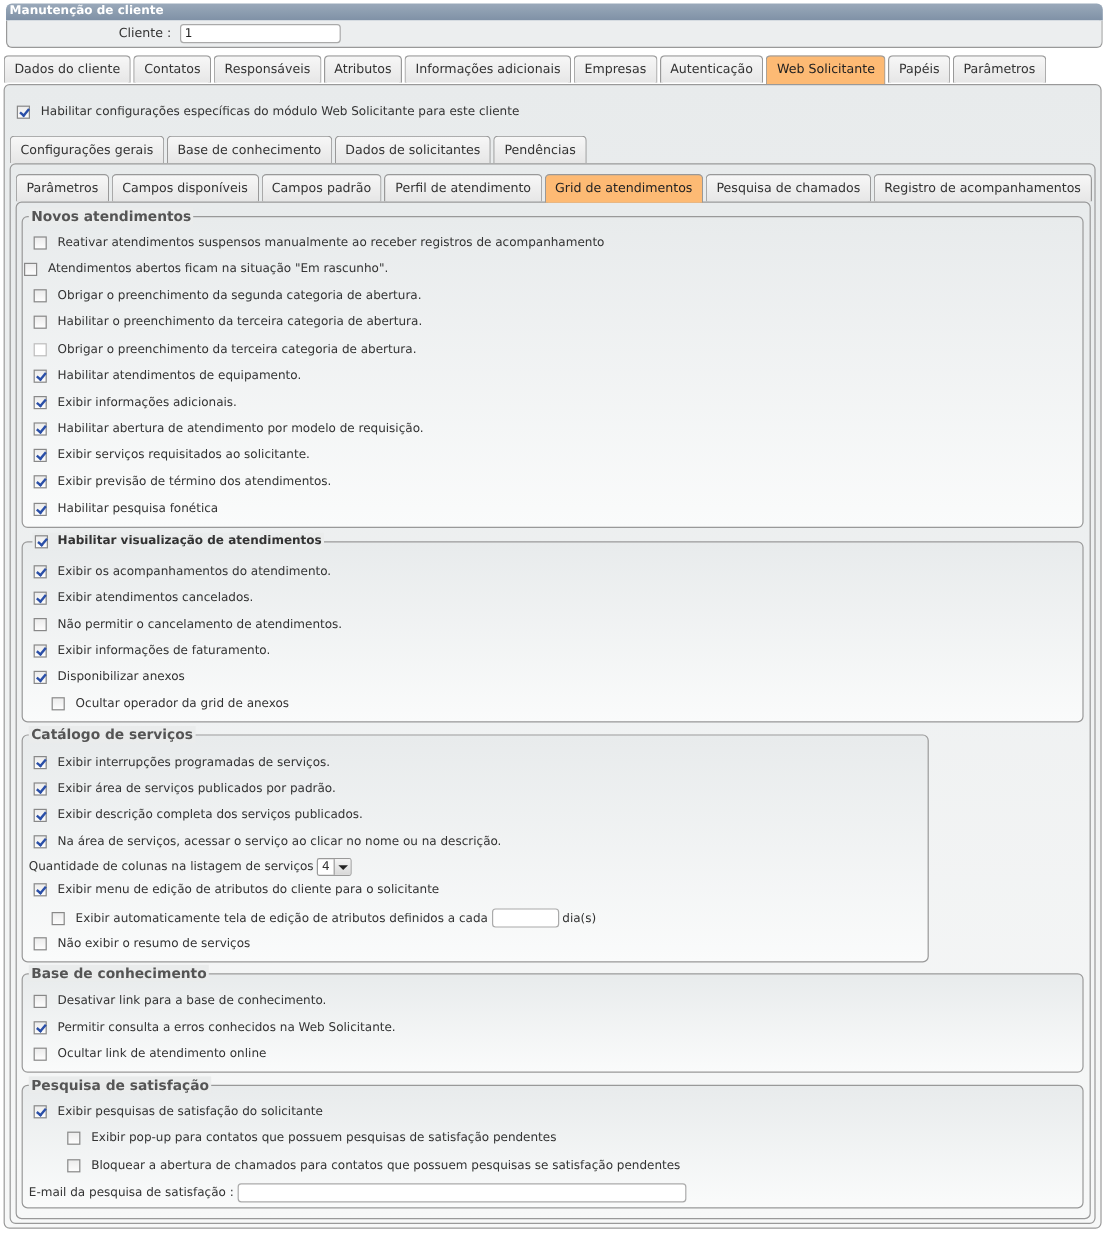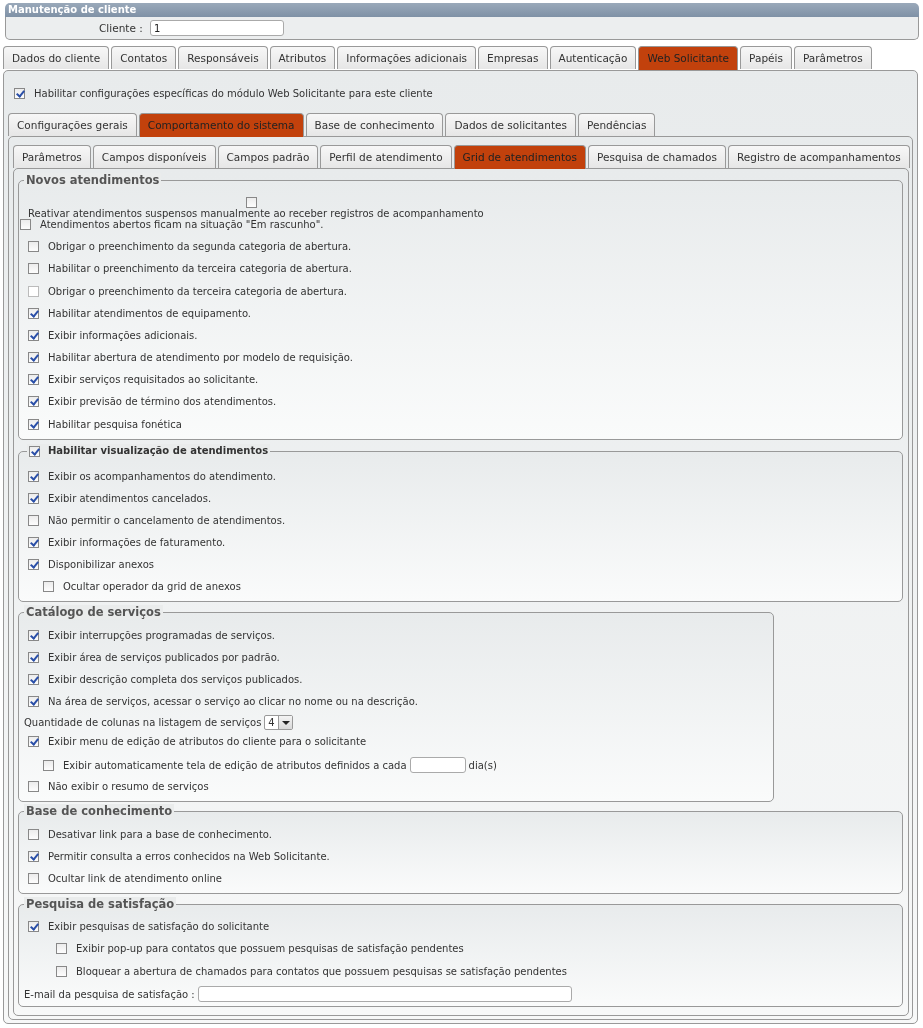--- a/index.html
+++ b/index.html
@@ -23,21 +23,21 @@
     font-family: "DejaVu Sans", sans-serif; font-size: 10px; padding-left: 3px; color:#222;
   }
 
   .tabbar { position: absolute; display: flex; align-items: flex-end; }
   .tab {
     height: 23px; border: 1px solid #999; border-bottom: none; border-radius: 4px 4px 0 0;
     background: linear-gradient(#f7f7f7, #e6e6e6);
     font-size: 10.5px; color: #333; line-height: 22px; padding: 0 8px; margin-right: 2px;
     white-space: nowrap; cursor: pointer;
   }
-  .tab.active { background: #c2410c; height: 24px; margin-bottom: -1px; position: relative; z-index: 2; color: #222; }
+  .tab.active { background: #fdba74; height: 24px; margin-bottom: -1px; position: relative; z-index: 2; color: #222; }
 
   .panel {
     position: absolute; border: 1px solid #999; border-radius: 5px;
     background: linear-gradient(#e8ebec, #f7f8f8);
   }
 
   .cb {
     display: inline-block; width: 11px; height: 11px; border: 1px solid #888;
     background: linear-gradient(#ececec, #fdfdfd); position: relative; vertical-align: middle; cursor: pointer;
   }
@@ -93,42 +93,41 @@
 
 <div class="panel" style="left:3px; top:70px; width:915px; height:954px;"></div>
 
 <div class="row" style="left:14px; top:88px;">
   <span class="cb checked"></span>
   <span>Habilitar configurações específicas do módulo Web Solicitante para este cliente</span>
 </div>
 
 <div class="tabbar" style="left:8px; top:113px;">
   <div class="tab">Configurações gerais</div>
-  <div class="tab active">Comportamento do sistema</div>
   <div class="tab">Base de conhecimento</div>
   <div class="tab">Dados de solicitantes</div>
   <div class="tab">Pendências</div>
 </div>
 <div class="panel" style="left:8px; top:136px; width:905px; height:884px;"></div>
 
 <div class="tabbar" style="left:13px; top:145px;">
   <div class="tab">Parâmetros</div>
   <div class="tab">Campos disponíveis</div>
   <div class="tab">Campos padrão</div>
   <div class="tab">Perfil de atendimento</div>
   <div class="tab active">Grid de atendimentos</div>
   <div class="tab">Pesquisa de chamados</div>
   <div class="tab">Registro de acompanhamentos</div>
 </div>
 <div class="panel" style="left:13px; top:168px; width:896px; height:848px;"></div>
 
 <div class="group" style="position:absolute; left:18px; top:180px; width:885px; height:260px; border:1px solid #999; border-radius:5px; background:linear-gradient(#e8ebec,#fafbfb);">
   <div class="legend">Novos atendimentos</div>
 </div>
-<div class="row" style="left:28px; top:197px;flex-direction:column;">
+<div class="row" style="left:28px; top:197px;">
     <span class="cb"></span>
     <span>Reativar atendimentos suspensos manualmente ao receber registros de acompanhamento</span>
   </div>
 <div class="row" style="left:20px; top:219px;">
     <span class="cb"></span>
     <span>Atendimentos abertos ficam na situação "Em rascunho".</span>
   </div>
 <div class="row" style="left:28px; top:241px;">
     <span class="cb"></span>
     <span>Obrigar o preenchimento da segunda categoria de abertura.</span>

